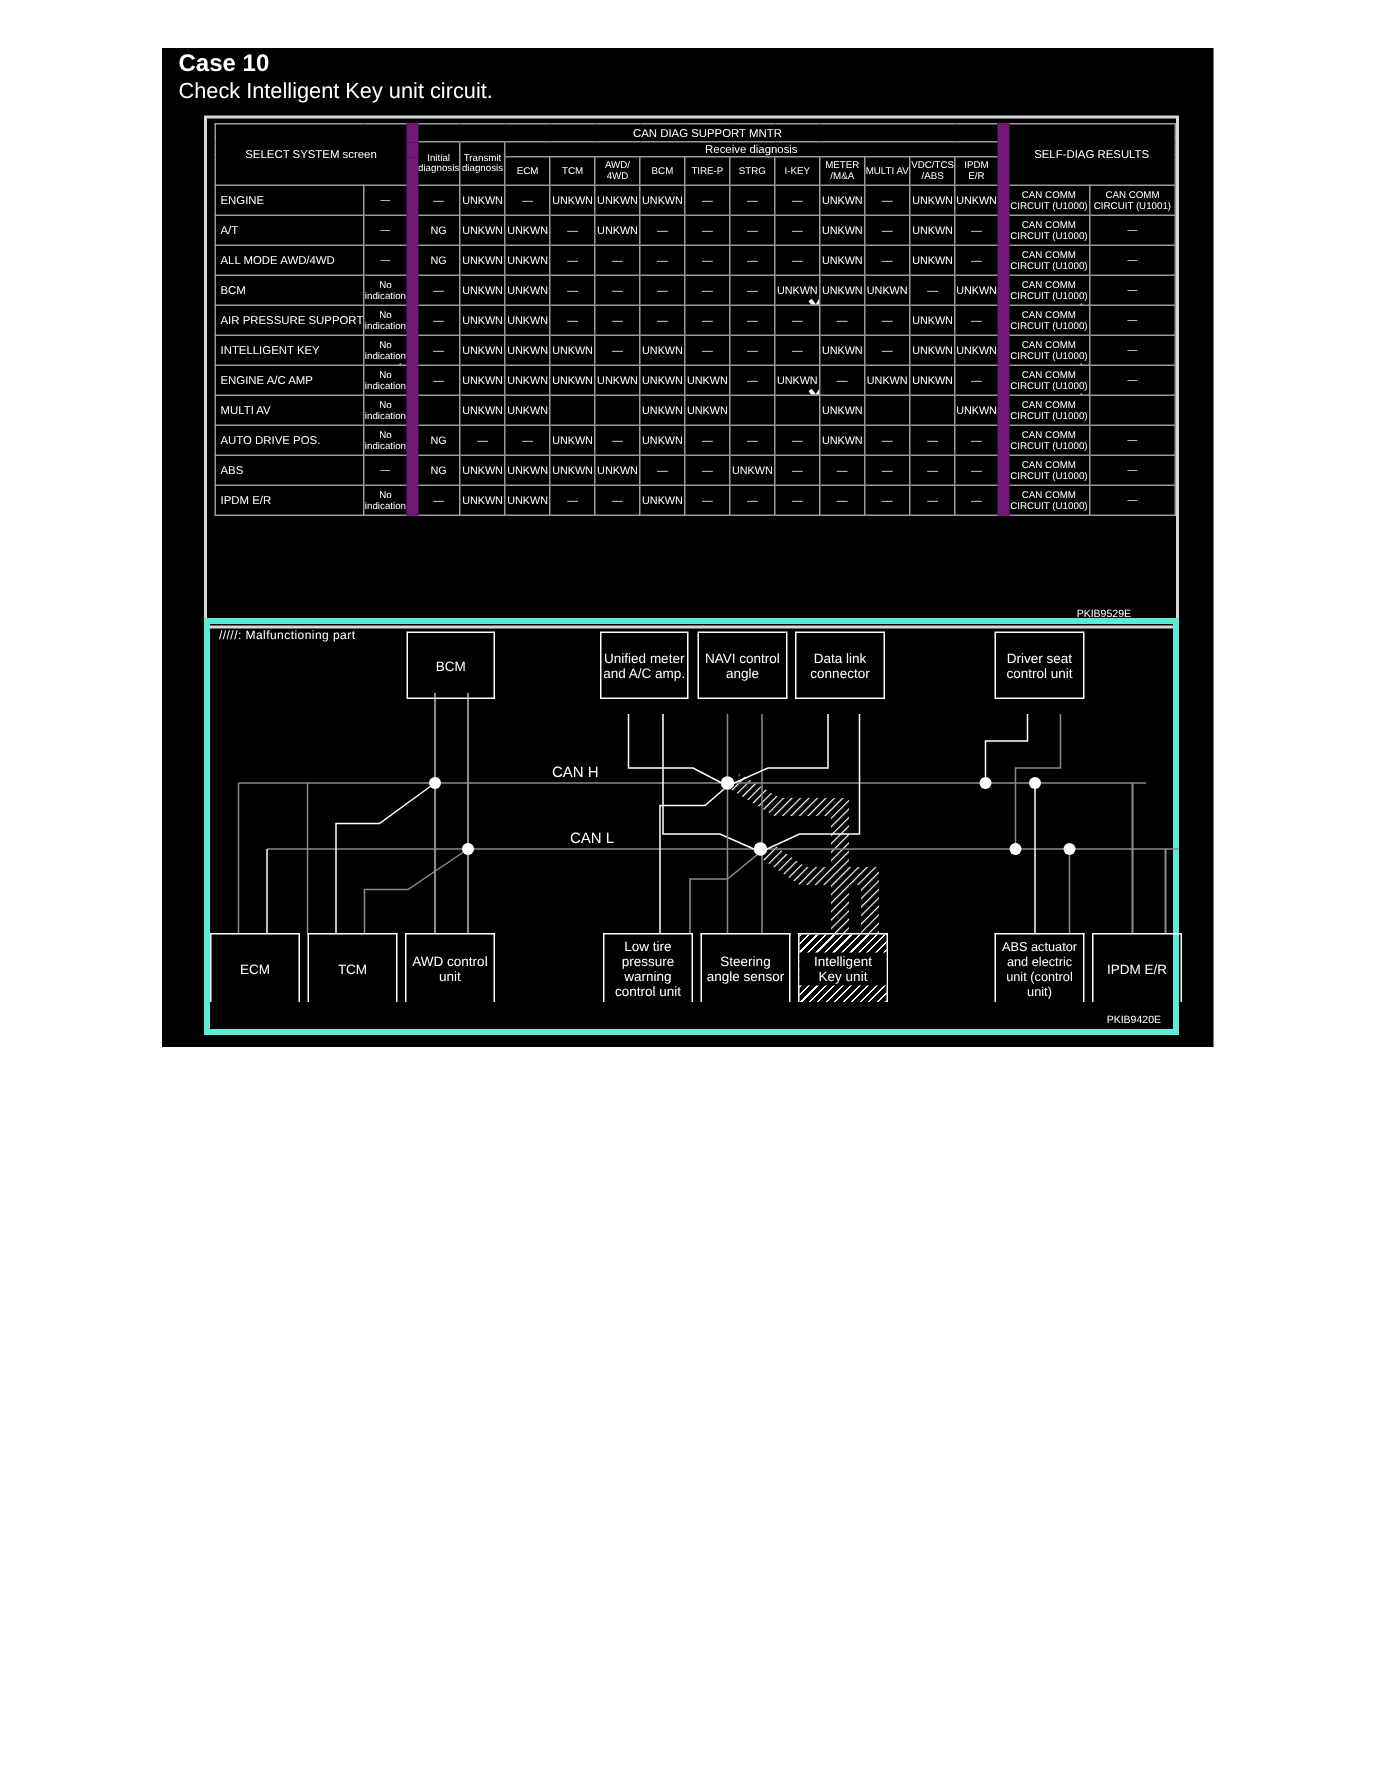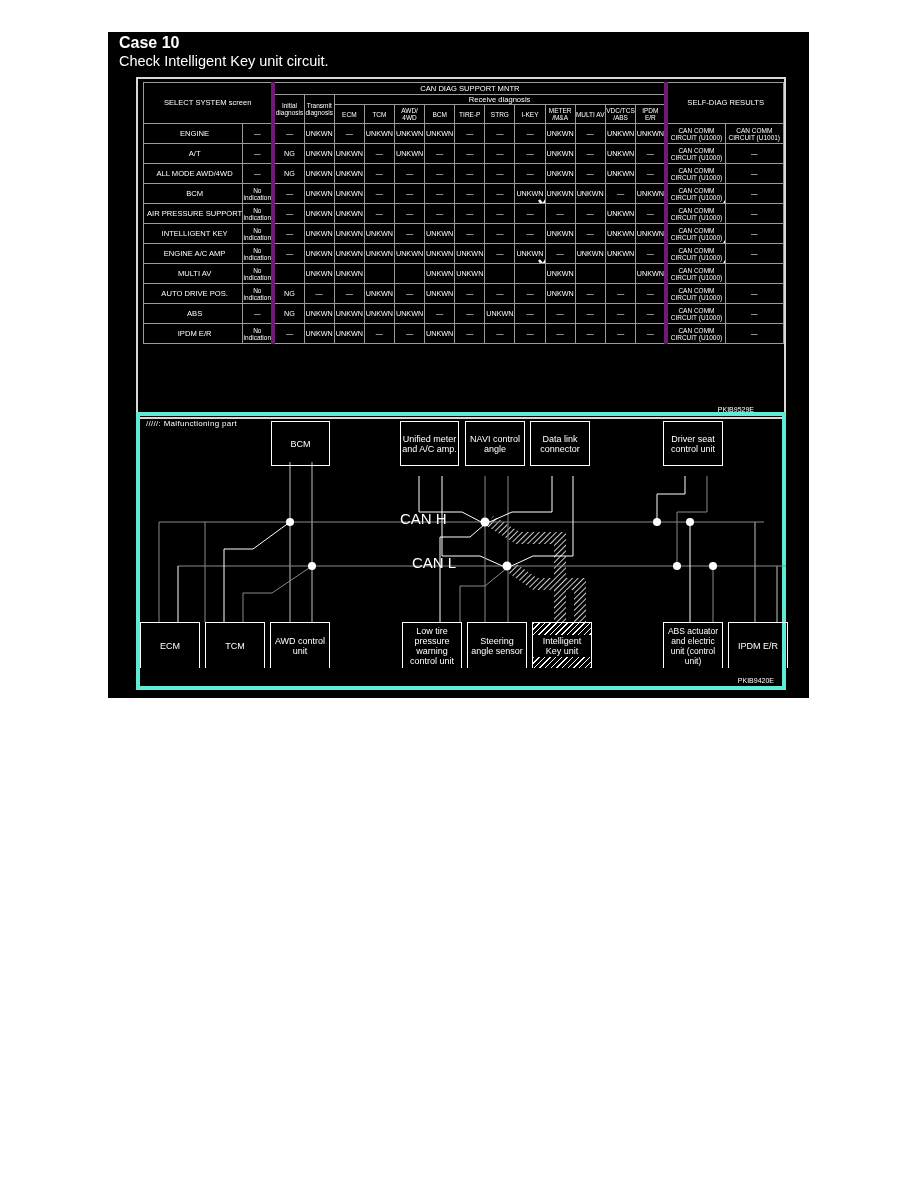--- a/index.html
+++ b/index.html
@@ -3,36 +3,36 @@
 <meta charset="utf-8">
 <style>
   html,body{margin:0;padding:0;background:#ffffff;}
   body{width:918px;height:1188px;position:relative;font-family:"Liberation Sans",sans-serif;}
   .panel{position:absolute;left:108px;top:32px;width:701px;height:666px;background:#000;color:#fff;}
   .case-title{position:absolute;left:11px;top:2px;font-size:16px;font-weight:bold;}
   .case-sub{position:absolute;left:11px;top:21px;font-size:14.5px;}
   .tbl-frame{position:absolute;left:28px;top:45px;width:650px;height:342px;border:2px solid #d8d8d8;box-sizing:border-box;}
   table.diag{position:absolute;left:5px;top:3px;border-collapse:collapse;table-layout:fixed;}
   table.diag td{border:1px solid #9a9a9a;color:#fff;font-size:7.2px;text-align:center;padding:0;line-height:8px;overflow:hidden;white-space:nowrap;}
-  table.diag td.sys{text-align:center;padding-left:3px;font-size:7.6px;}
+  table.diag td.sys{text-align:left;padding-left:3px;font-size:7.6px;}
   table.diag td.hd{font-size:7.6px;}
   table.diag td.sm{font-size:6.5px;line-height:7px;white-space:normal;}
   table.diag td.res{font-size:6.5px;line-height:7px;white-space:normal;}
-  table.diag td.thick-l{border-left:4px solid #701a75;}
+  table.diag td.thick-l{border-left:8px solid #701a75;}
   .check{position:relative;display:inline-block;}
   .check svg{position:absolute;left:50%;top:-5px;margin-left:-6px;}
   .code1{position:absolute;right:30px;bottom:4px;font-size:7px;color:#fff;}
   .dia-frame{position:absolute;left:28px;top:380px;width:650px;height:278px;border:4px solid #5eead4;box-sizing:border-box;}
   .dia-svg{position:absolute;left:0;top:0;}
   .legend{position:absolute;left:6px;top:3px;font-size:8px;color:#fff;letter-spacing:0.3px;}
   .box{position:absolute;border:1px solid #fff;box-sizing:border-box;color:#fff;font-size:9px;display:flex;align-items:center;justify-content:center;text-align:center;line-height:10px;}
   .box.open{border-bottom:none;}
   .box.hatch{background:repeating-linear-gradient(135deg,#fff 0 1px,#000 1px 4px);}
   .box.hatch span{background:#000;padding:1px 2px;}
-  .can-label{position:absolute;font-size:15px;color:#fff;margin-left:32px;}
+  .can-label{position:absolute;font-size:10px;color:#fff;}
   .code2{position:absolute;right:8px;bottom:2px;font-size:7px;color:#fff;}
 </style>
 </head>
 <body>
 
 <div class="panel">
   <div class="case-title">Case 10</div>
   <div class="case-sub">Check Intelligent Key unit circuit.</div>
 
   <div class="tbl-frame">

